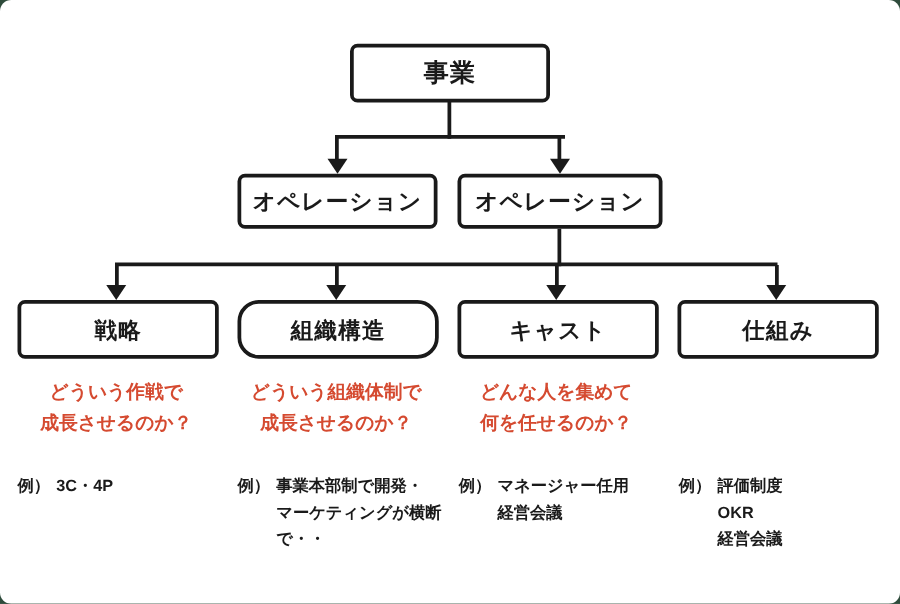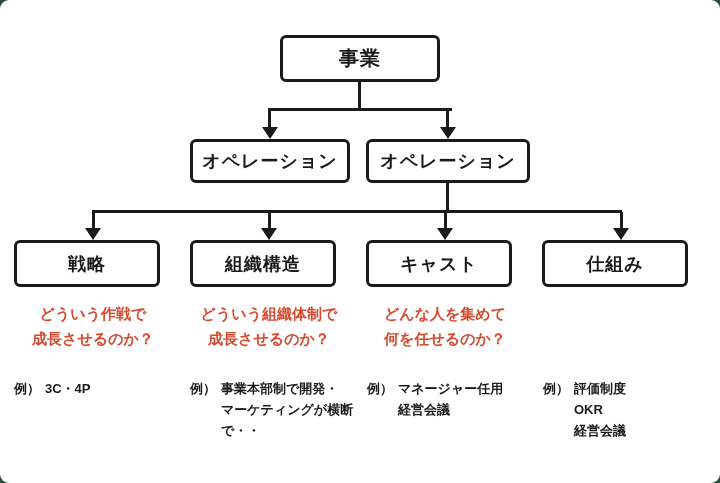--- a/index.html
+++ b/index.html
@@ -24,21 +24,21 @@
     box-sizing: border-box;
     display: flex;
     align-items: center;
     justify-content: center;
     font-weight: 700;
     color: #1a1a1a;
     letter-spacing: 1px;
   }
   .box.root { left: 280px; top: 35px; width: 160px; height: 47px; font-size: 20px; }
   .box.l2   { top: 139px; height: 44px; font-size: 18px; }
-  .box.l3   { top: 240px; width: 146px; height: 47px; font-size: 18px; }
+  .box.l3   { top: 240px; width: 161px; height: 47px; font-size: 18px; }
   .line {
     position: absolute;
     background: #1a1a1a;
   }
   .arrow {
     position: absolute;
     width: 0; height: 0;
     border-left: 8px solid transparent;
     border-right: 8px solid transparent;
     border-top: 12px solid #1a1a1a;
@@ -95,21 +95,21 @@
   <div class="line" style="left:444px; top:212px; width:3px; height:16px;"></div>
   <div class="line" style="left:620px; top:212px; width:3px; height:16px;"></div>
   <div class="arrow" style="left:85px;  top:228px;"></div>
   <div class="arrow" style="left:261px; top:228px;"></div>
   <div class="arrow" style="left:437px; top:228px;"></div>
   <div class="arrow" style="left:613px; top:228px;"></div>
 
   <div class="box l3" style="left:14px;">
     <span>戦略</span>
   </div>
-  <div class="box l3" style="left:190px;">
+  <div class="box l3" style="left:190px;border-radius:17px;">
     <span>組織構造</span>
   </div>
   <div class="box l3" style="left:366px;">
     <span>キャスト</span>
   </div>
   <div class="box l3" style="left:542px;text-align:center;">
     <span>仕組み</span>
   </div>
 
   <div class="question" style="left:3px;">

